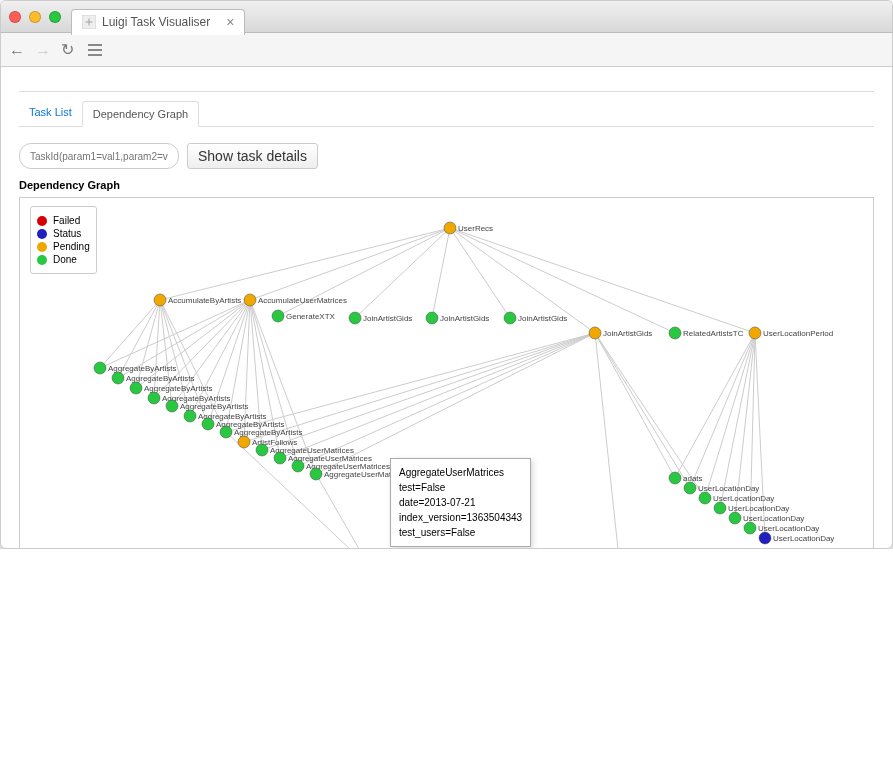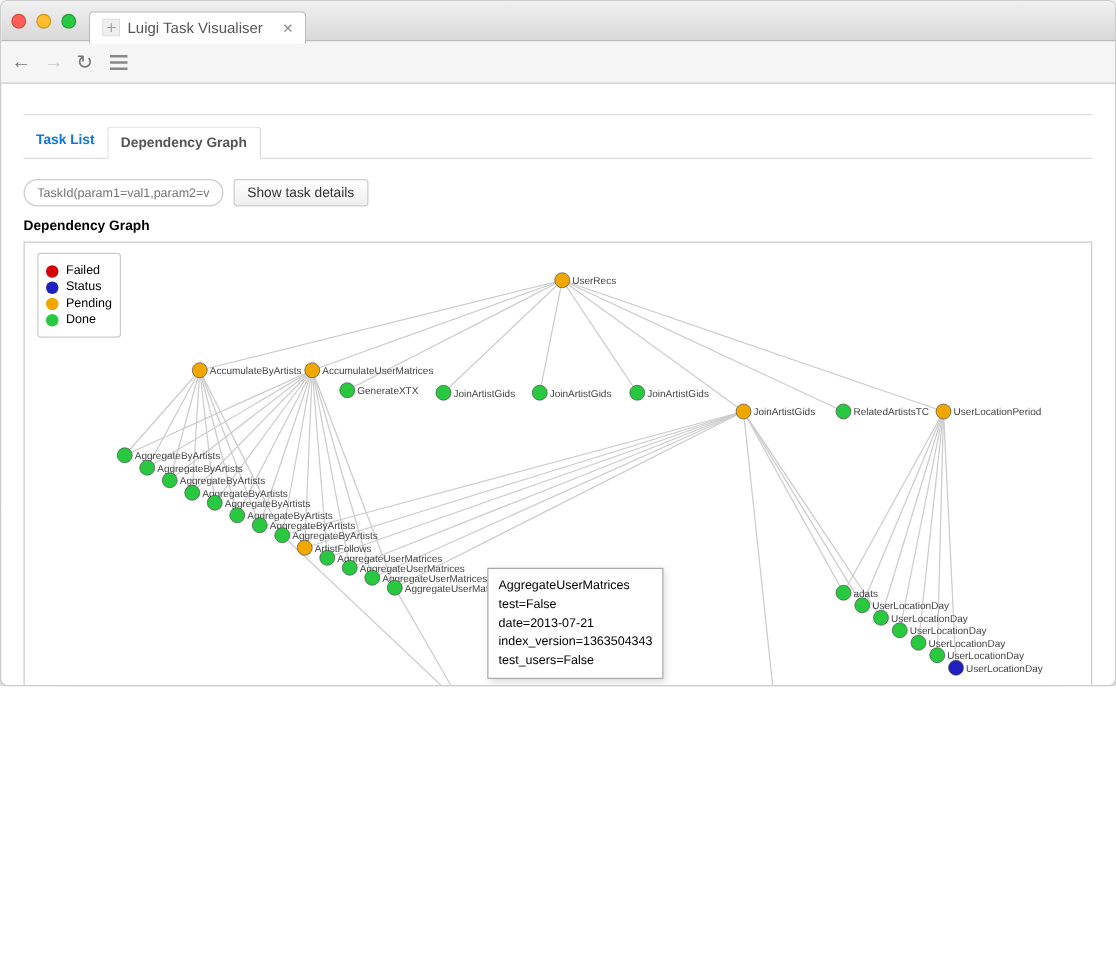--- a/index.html
+++ b/index.html
@@ -21,26 +21,26 @@
   .addr .host { color: #000; }
   .addr .path { color: #888; }
   .addr .hash { color: #888; }
   .star { font-size: 14px; color: #888; margin-left: auto; }
   .menu { display: flex; flex-direction: column; gap: 3px; margin-left: 4px; }
   .menu span { width: 14px; height: 2px; background: #888; }
   .content { padding: 14px 18px; flex: 1; overflow: auto; }
   .page-title { font-size: 26px; font-weight: bold; color: #333; margin-bottom: 10px; }
   .page-title .sub { font-size: 18px; font-weight: normal; color: #999; }
   .hr { border-top: 1px solid #ddd; margin: 10px 0 0 0; }
-  .tabs { display: flex; font-size: 11px; margin-top: 8px; border-bottom: 1px solid #ddd; font-weight: bold; }
+  .tabs { display: flex; font-size: 11px; margin-top: 8px; border-bottom: 1px solid #ddd; }
   .tabs .tb { padding: 6px 10px; color: #0b74de; cursor: pointer; }
   .tabs .tb.active { border: 1px solid #ddd; border-bottom: 1px solid #fff; background: #fff; border-radius: 3px 3px 0 0; color: #555; position: relative; top: 1px; }
   .controls { margin-top: 16px; display: flex; gap: 8px; }
   .controls input { border: 1px solid #ccc; border-radius: 12px; padding: 4px 10px; font-size: 10px; color: #999; width: 160px; }
-  .controls button { border: 1px solid #ccc; background: linear-gradient(#fff,#eee); border-radius: 3px; font-size: 11px; padding: 4px 10px; color: #333; }
+  .controls button { border: 1px solid #ccc; background: linear-gradient(#fff,#eee); border-radius: 3px; font-size: 14px; padding: 4px 10px; color: #333; }
   .task-title { font-size: 12px; font-weight: bold; margin-top: 18px; line-height: 1.4; word-break: break-word; }
   .graph-title { font-size: 11px; font-weight: bold; margin-top: 10px; }
   .graph { border: 1px solid #ccc; margin-top: 6px; height: 410px; position: relative; overflow: hidden; }
   .legend { position: absolute; left: 10px; top: 8px; border: 1px solid #ccc; border-radius: 3px; font-size: 10px; padding: 6px; }
   .legend div { display: flex; align-items: center; gap: 6px; margin: 2px 0; }
   .legend .c { width: 10px; height: 10px; border-radius: 50%; }
   .c.failed { background: #d60000; }
   .c.running { background: #2020c0; }
   .c.pending { background: #f0a800; }
   .c.done { background: #28c940; }

